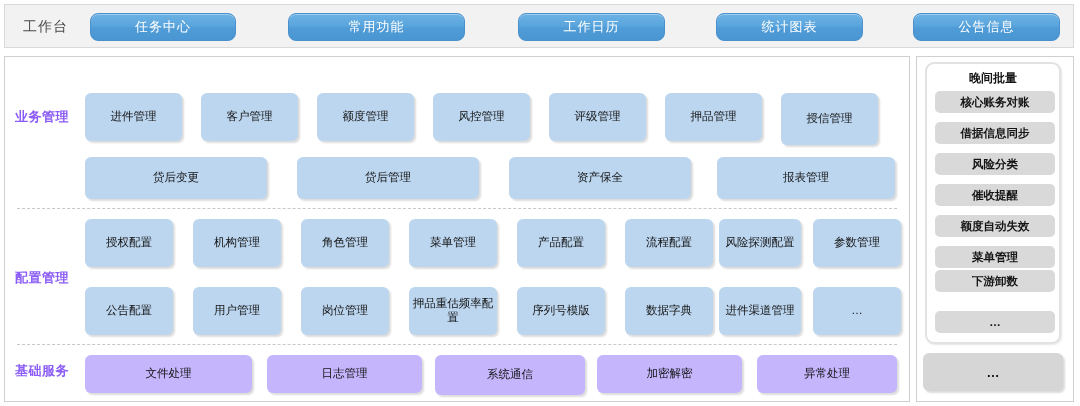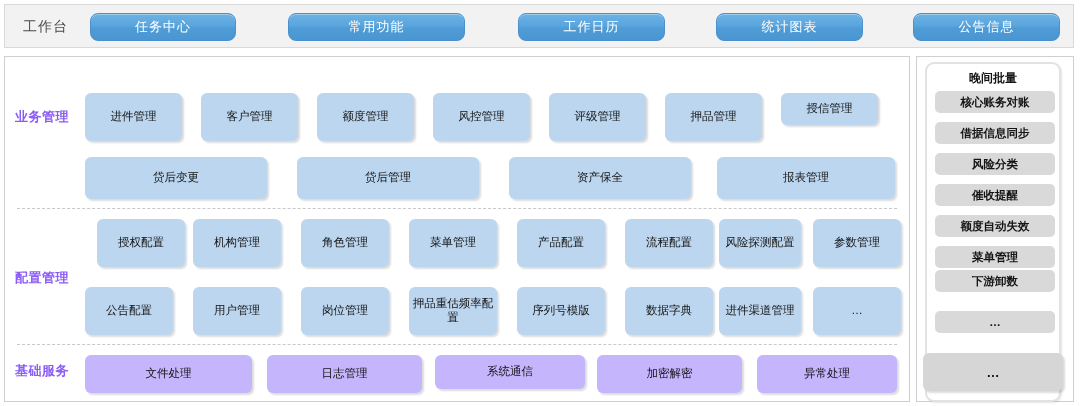--- a/index.html
+++ b/index.html
@@ -61,21 +61,21 @@
   }
   .box.blue{background:#bcd6ef;}
   .box.gray{background:#c4b5fd;}
 
   
   .sidewrap{
     position:absolute;left:916px;top:56px;width:158px;height:346px;
     background:#ffffff;border:1px solid #cfcfcf;box-sizing:border-box;
   }
   .sidecard{
-    position:absolute;left:8px;top:5px;width:136px;height:340px;
+    position:absolute;left:8px;top:5px;width:136px;height:282px;
     background:#ffffff;border:2px solid #e2e2e2;border-radius:9px;
     box-sizing:border-box;
     box-shadow:1px 1px 2px rgba(0,0,0,.10);
   }
   .sidetitle{
     position:absolute;left:0;top:6px;width:100%;
     text-align:center;font-size:12px;font-weight:bold;color:#141414;
   }
   .sideitem{
     position:absolute;left:8px;width:120px;height:22px;
@@ -111,46 +111,46 @@
 
   <div class="mainpanel">
     <div id="main-host">
         <div class="rowlabel" style="top: 51px;">业务管理</div>
         <div class="box blue" style="left: 80px; top: 36px; width: 97px; height: 48px;">进件管理</div>
         <div class="box blue" style="left: 196px; top: 36px; width: 97px; height: 48px;">客户管理</div>
         <div class="box blue" style="left: 312px; top: 36px; width: 97px; height: 48px;">额度管理</div>
         <div class="box blue" style="left: 428px; top: 36px; width: 97px; height: 48px;">风控管理</div>
         <div class="box blue" style="left: 544px; top: 36px; width: 97px; height: 48px;">评级管理</div>
         <div class="box blue" style="left: 660px; top: 36px; width: 97px; height: 48px;">押品管理</div>
-        <div class="box blue" style="left: 776px; top: 36px; width: 97px; height: 32px;">授信管理</div>
+        <div class="box blue" style="left: 776px; top: 36px; width: 97px; height: 52px;">授信管理</div>
         <div class="box blue" style="left: 80px; top: 100px; width: 182px; height: 42px;">贷后变更</div>
         <div class="box blue" style="left: 292px; top: 100px; width: 182px; height: 42px;">贷后管理</div>
         <div class="box blue" style="left: 504px; top: 100px; width: 182px; height: 42px;">资产保全</div>
         <div class="box blue" style="left: 712px; top: 100px; width: 178px; height: 42px;">报表管理</div>
         <div class="rowlabel" style="top: 212px;">配置管理</div>
-        <div class="box blue" style="left: 80px; top: 162px; width: 88px; height: 48px; margin-left: 12px;">授权配置</div>
+        <div class="box blue" style="left: 80px; top: 162px; width: 88px; height: 48px;">授权配置</div>
         <div class="box blue" style="left: 188px; top: 162px; width: 88px; height: 48px;">机构管理</div>
         <div class="box blue" style="left: 296px; top: 162px; width: 88px; height: 48px;">角色管理</div>
         <div class="box blue" style="left: 404px; top: 162px; width: 88px; height: 48px;">菜单管理</div>
         <div class="box blue" style="left: 512px; top: 162px; width: 88px; height: 48px;">产品配置</div>
         <div class="box blue" style="left: 620px; top: 162px; width: 88px; height: 48px;">流程配置</div>
         <div class="box blue" style="left: 714px; top: 162px; width: 82px; height: 48px;">风险探测配置</div>
         <div class="box blue" style="left: 808px; top: 162px; width: 88px; height: 48px;">参数管理</div>
         <div class="box blue" style="left: 80px; top: 230px; width: 88px; height: 48px;">公告配置</div>
         <div class="box blue" style="left: 188px; top: 230px; width: 88px; height: 48px;">用户管理</div>
         <div class="box blue" style="left: 296px; top: 230px; width: 88px; height: 48px;">岗位管理</div>
         <div class="box blue" style="left: 404px; top: 230px; width: 88px; height: 48px;">押品重估频率配置</div>
         <div class="box blue" style="left: 512px; top: 230px; width: 88px; height: 48px;">序列号模版</div>
         <div class="box blue" style="left: 620px; top: 230px; width: 88px; height: 48px;">数据字典</div>
         <div class="box blue" style="left: 714px; top: 230px; width: 82px; height: 48px;">进件渠道管理</div>
         <div class="box blue" style="left: 808px; top: 230px; width: 88px; height: 48px;">…</div>
         <div class="rowlabel" style="top: 305px;">基础服务</div>
         <div class="box gray" style="left: 80px; top: 298px; width: 167px; height: 38px;">文件处理</div>
         <div class="box gray" style="left: 262px; top: 298px; width: 155px; height: 38px;">日志管理</div>
-        <div class="box gray" style="left: 430px; top: 298px; width: 150px; height: 34px;">系统通信</div>
+        <div class="box gray" style="left: 430px; top: 298px; width: 150px; height: 40px;">系统通信</div>
         <div class="box gray" style="left: 592px; top: 298px; width: 145px; height: 38px;">加密解密</div>
         <div class="box gray" style="left: 752px; top: 298px; width: 140px; height: 38px;">异常处理</div>
         <div class="divider" style="top: 151px;"></div>
         <div class="divider" style="top: 287px;"></div>
       </div>
   </div>
 
   <div class="sidewrap">
     <div class="sidecard">
       <div class="sidetitle">晚间批量</div>

